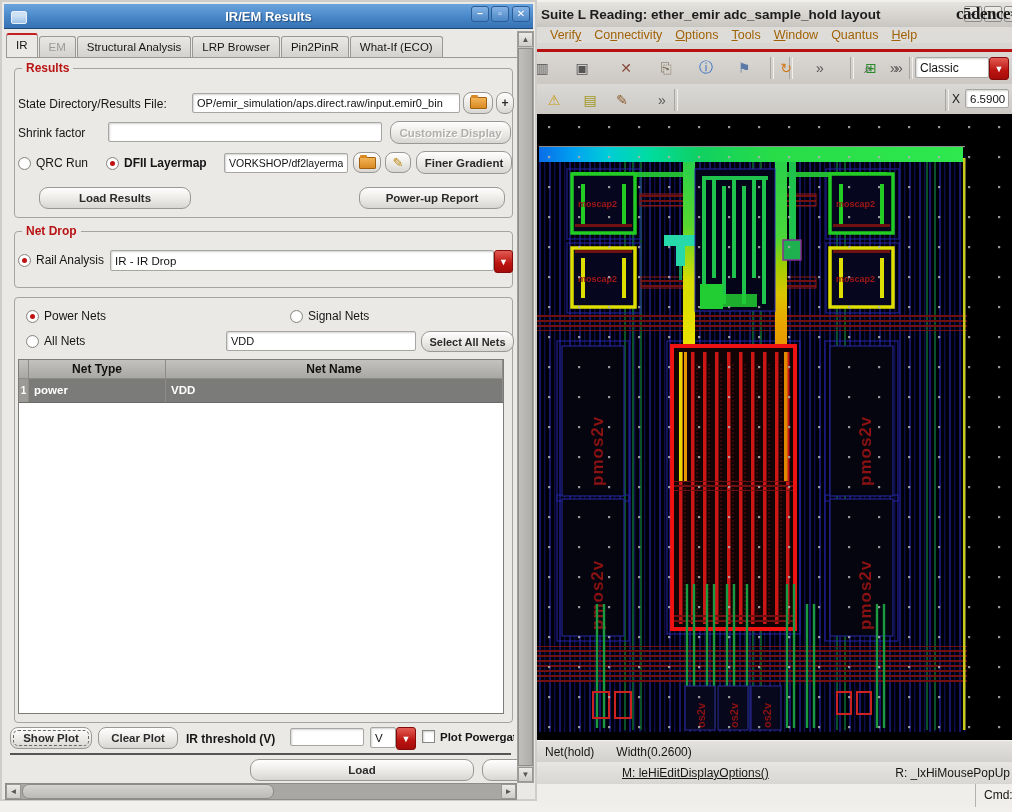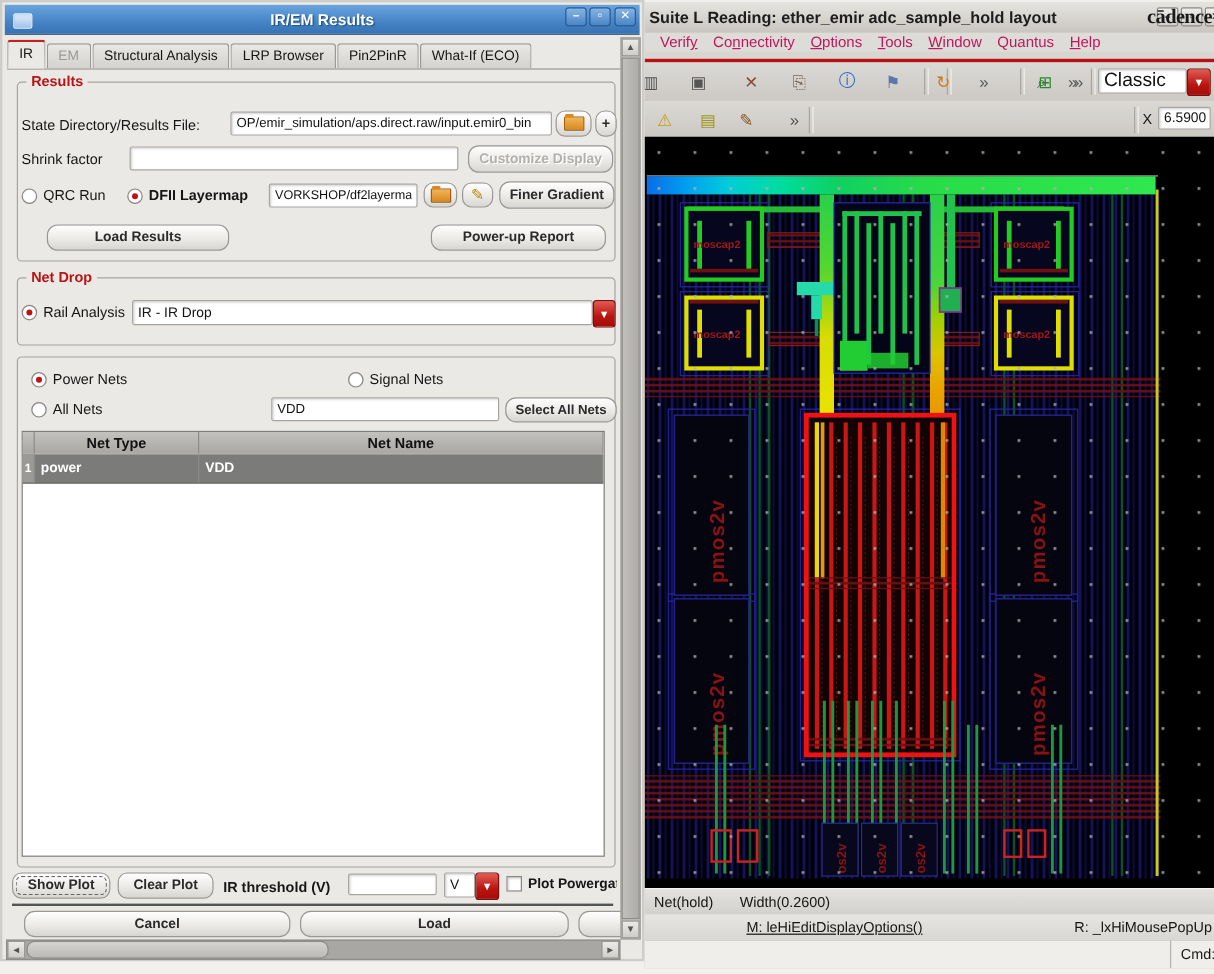--- a/index.html
+++ b/index.html
@@ -110,21 +110,21 @@
     display:flex;align-items:center;font-size:13.5px;font-weight:bold;color:#1d1d1d;
     white-space:nowrap;overflow:hidden;
   }
   .rtb-btn{
     position:absolute;top:4px;width:18px;height:16px;background:linear-gradient(#efede9,#d2d0cc);
     border:1px solid #8e8c88;border-radius:2px;color:#333;font-size:9px;font-weight:bold;
     text-align:center;line-height:14px;box-sizing:border-box;
   }
   #rw-menubar{
     position:absolute;left:0;top:25px;width:475px;height:16px;background:#dedcd8;
-    display:flex;align-items:center;font-size:12.5px;color:#be185d;
+    display:flex;align-items:center;font-size:12.5px;color:#a16207;
   }
   #rw-menubar .mi{margin-left:13px;white-space:nowrap;}
   #rw-menubar .mi u{text-decoration:underline;}
   #menu-redline{position:absolute;left:0;top:47px;width:475px;height:3px;background:#b91111;}
   #rw-logo{position:absolute;right:2px;top:2px;font-size:17px;font-weight:bold;color:#1a1a1a;letter-spacing:-0.5px;font-family:"Liberation Serif","DejaVu Serif",serif;}
   .toolbar{position:absolute;left:0;width:475px;background:linear-gradient(#dedcd8,#cecc c8);}
   #rw-tb1{top:50px;height:32px;background:linear-gradient(#dbd9d5,#ccc9c5);border-bottom:1px solid #b4b2ae;}
   #rw-tb2{top:82px;height:30px;background:linear-gradient(#dbd9d5,#ccc9c5);border-bottom:1px solid #9c9a96;}
   .ticon{
     position:absolute;top:4px;width:26px;height:24px;display:flex;align-items:center;justify-content:center;
@@ -163,21 +163,21 @@
   <div id="rw-logo" class="abs">cādence</div>
   <div id="menu-redline" class="abs"></div>
 
   <div id="rw-tb1" class="toolbar">
     <span id="tb1-a"></span>
     <div class="tsep" style="left:233px;"></div>
     <span id="tb1-b"></span>
     <div class="tsep" style="left:252px;"></div>
     <div class="tsep" style="left:313px;"></div>
     <div class="tsep" style="left:372px;"></div>
-    <div class="field" style="left:378px;top:5px;width:74px;height:21px;font-size:16px;">
+    <div class="field" style="left:378px;top:5px;width:74px;height:21px;font-size:12px;">
       <span>Classic</span>
     </div>
     <div class="combo-arrow abs" style="left:452px;top:5px;width:18px;height:21px;">▼</div>
   <div class="ticon" style="left: -8px;">▥</div><div class="ticon" style="left: 32px;">▣</div><div class="ticon" style="left: 76px; color: rgb(138, 74, 58);">✕</div><div class="ticon" style="left: 116px; color: rgb(122, 106, 85);">⎘</div><div class="ticon" style="left: 156px; color: rgb(42, 106, 192);">ⓘ</div><div class="ticon" style="left: 194px; color: rgb(90, 120, 168);">⚑</div><div class="ticon" style="left: 236px; color: rgb(208, 120, 24);">↻</div><div class="ticon" style="left: 270px;">»</div><div class="ticon" style="left: 318px; color: rgb(85, 85, 85);">⌕</div><div class="ticon" style="left: 344px;">»</div><div class="ticon" style="left: 321px; color: rgb(42, 138, 42);">⊞</div><div class="ticon" style="left: 349px;">»</div></div>
 
   <div id="rw-tb2" class="toolbar">
     <span id="tb2-a"></span>
     <div class="tsep" style="left:137px;"></div>
     <div class="tsep" style="left:408px;"></div>
     <div class="lbl" style="left:415px;top:8px;font-size:12px;">X</div>
@@ -512,21 +512,20 @@
   <input class="field" style="left: 288px; top: 726px; width: 74px; height: 18px;" value="">
   <div class="field" style="left:368px;top:725px;width:26px;height:21px;font-size:11.5px;">
     <span>V</span>
   </div>
   <div class="combo-arrow abs" style="left:394px;top:725px;width:18px;height:21px;">▼</div>
   <span class="checkbox" style="left:420px;top:728px;"></span>
   <div class="lbl" style="left:438px;top:729px;font-size:11.5px;font-weight:bold;width:74px;overflow:hidden;">Plot Powergate Net</div>
 
   <div class="abs" style="left:8px;top:751px;width:501px;height:2px;background:#555;"></div>
 
-  <div class="btn" style="left:18px;top:757px;width:222px;height:22px;">Cancel</div>
   <div class="btn" style="left:248px;top:757px;width:224px;height:22px;">Load</div>
   <div class="btn" style="left:480px;top:757px;width:50px;height:22px;"></div>
 
   <div class="vscroll abs">
     <div class="sb-btn" style="top:0;">▲</div>
     <div class="vthumb"></div>
     <div class="sb-btn" style="bottom:0;">▼</div>
   </div>
   <div class="hscroll abs">
     <div class="sb-btn" style="left:0;top:0;">◄</div>

